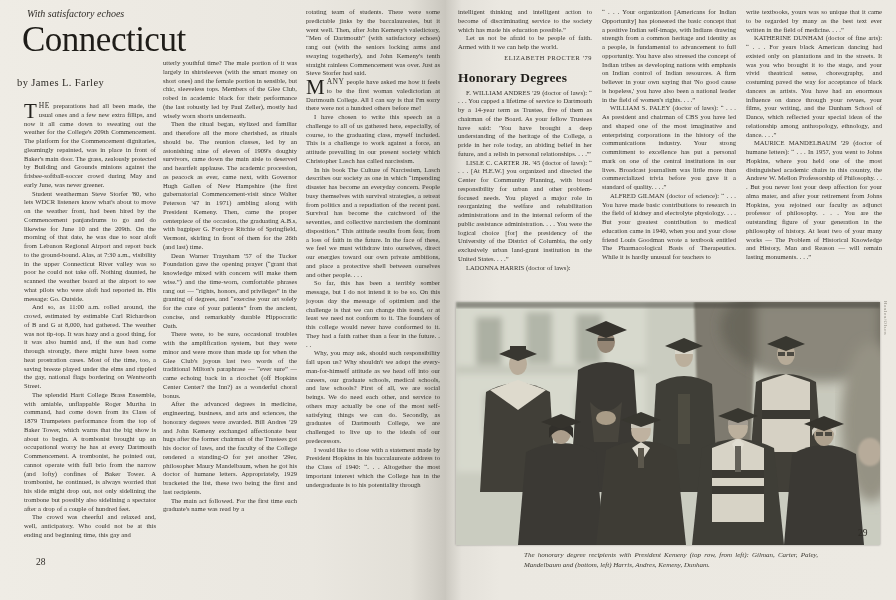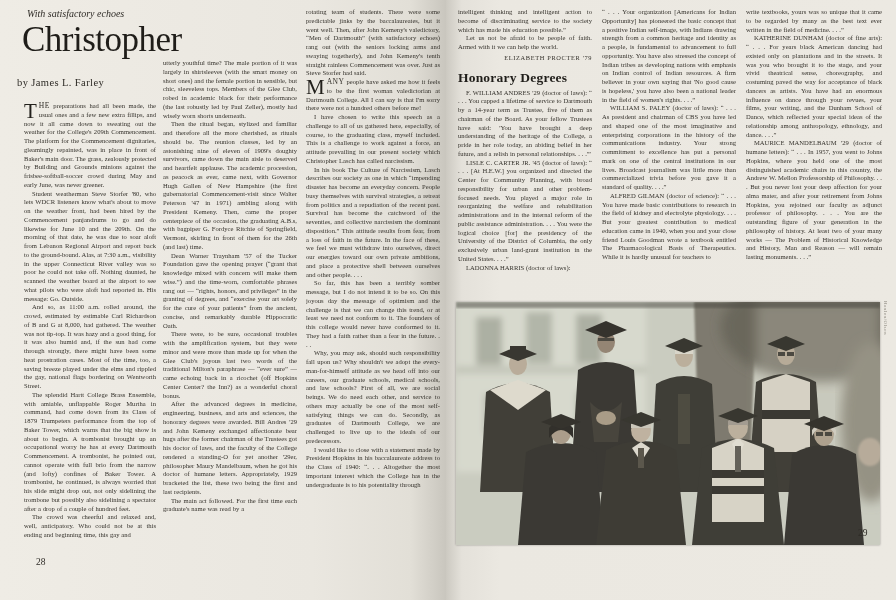--- a/index.html
+++ b/index.html
@@ -36,21 +36,21 @@
   .caption{position:absolute;left:78px;top:551px;width:294px;
     font-style:italic;font-size:7px;line-height:9.5px;text-align:justify;color:#3a372f;}
   .credit{position:absolute;left:437px;top:301px;font-size:5px;color:#8a867d;
     writing-mode:vertical-rl;letter-spacing:.5px;}
 </style>
 </head>
 <body>
 
 <div class="page" id="page-left">
   <div class="eyebrow">With satisfactory echoes</div>
-  <div class="title">Christopher</div>
+  <div class="title">Connecticut</div>
   <div class="byline">by James L. Farley</div>
 
   <div class="col" style="left:24px;top:102px;width:132px;height:447px;">
     <p><span class="drop">T</span><span class="lead">HE</span><span> preparations had all been made, the usual ones and a few new extra fillips, and now it all came down to sweating out the weather for the College's 209th Commencement. The platform for the Commencement dignitaries, gleamingly repainted, was in place in front of Baker's main door. The grass, zealously protected by Building and Grounds minions against the frisbee-softball-soccer crowd during May and early June, was never greener.</span></p>
     <p class="ind">Student weatherman Steve Storfer '80, who lets WDCR listeners know what's about to move on the weather front, had been hired by the Commencement panjandrums to go and do likewise for June 10 and the 209th. On the morning of that date, he was due to soar aloft from Lebanon Regional Airport and report back to the ground-bound. Alas, at 7:30 a.m., visibility in the upper Connecticut River valley was so poor he could not take off. Nothing daunted, he scanned the weather board at the airport to see what pilots who were aloft had reported in. His message: Go. Outside.</p>
     <p class="ind">And so, as 11:00 a.m. rolled around, the crowd, estimated by estimable Carl Richardson of B and G at 8,000, had gathered. The weather was not tip-top. It was hazy and a good thing, for it was also humid and, if the sun had come through strongly, there might have been some heat prostration cases. Most of the time, too, a saving breeze played under the elms and rippled the gay, national flags bordering on Wentworth Street.</p>
     <p class="ind">The splendid Hartt College Brass Ensemble, with amiable, unflappable Roger Murtha in command, had come down from its Class of 1879 Trumpeters performance from the top of Baker Tower, which warns that the big show is about to begin. A trombonist brought up an occupational worry he has at every Dartmouth Commencement. A trombonist, he pointed out, cannot operate with full brio from the narrow (and lofty) confines of Baker Tower. A trombonist, he continued, is always worried that his slide might drop out, not only sidelining the trombone but possibly also sidelining a spectator after a drop of a couple of hundred feet.</p>
     <p class="ind">The crowd was cheerful and relaxed and, well, anticipatory. Who could not be at this ending and beginning time, this gay and</p>
   </div>
 
@@ -198,14 +198,15 @@
         <polygon points="348,122 368,114 388,122 368,129" fill="#1f1d19"></polygon>
         <ellipse cx="414" cy="150" rx="12" ry="14" fill="#b3a694" filter="url(#b1)"></ellipse>
       </g>
 
       <rect x="0" y="0" width="424" height="243" fill="#d8d5c9" opacity=".12"></rect>
       <rect x="0" y="0" width="424" height="6" fill="#4c4a42" opacity=".5" filter="url(#b1)"></rect>
     </svg>
   </div>
 
   <div class="credit">Hanlon/Olson</div>
+  <div class="caption">The honorary degree recipients with President Kemeny (top row, from left): Gilman, Carter, Paley, Mandelbaum and (bottom, left) Harris, Andres, Kemeny, Dunham.</div>
   <div class="pagenum" id="pn-right">29</div>
 </div>
 
 </body></html>

